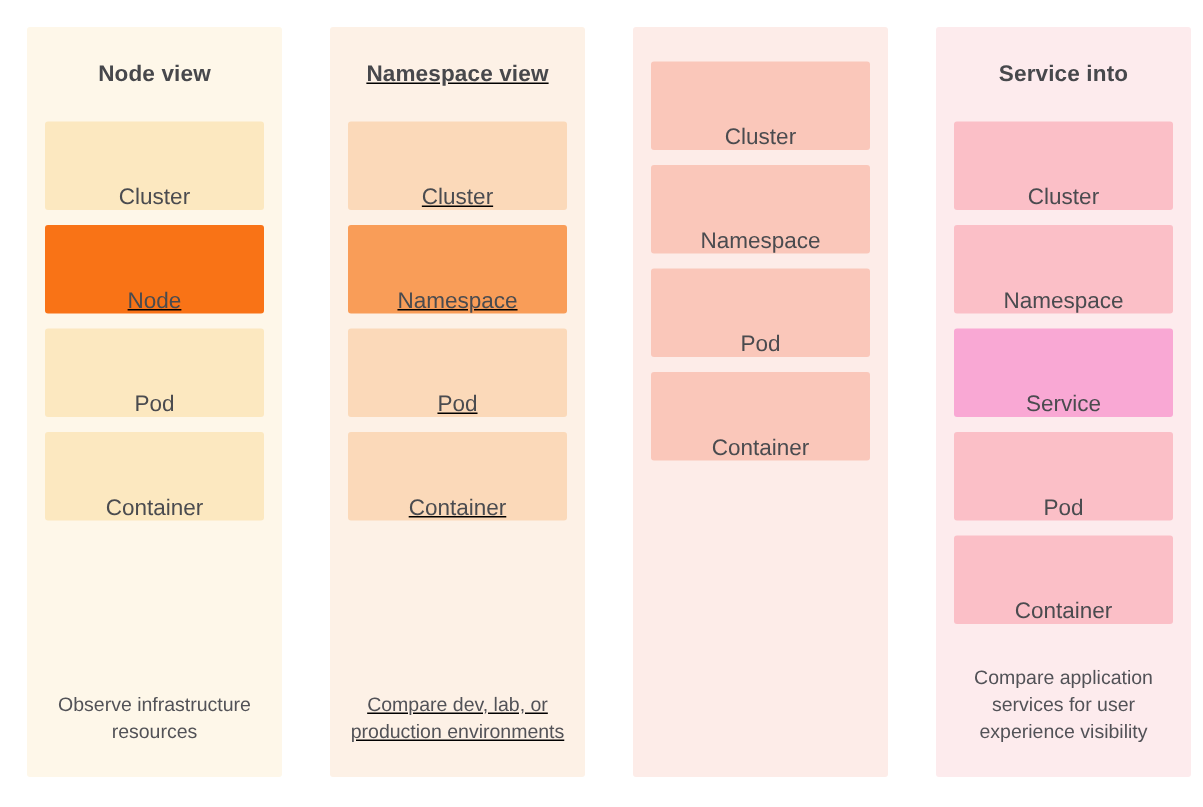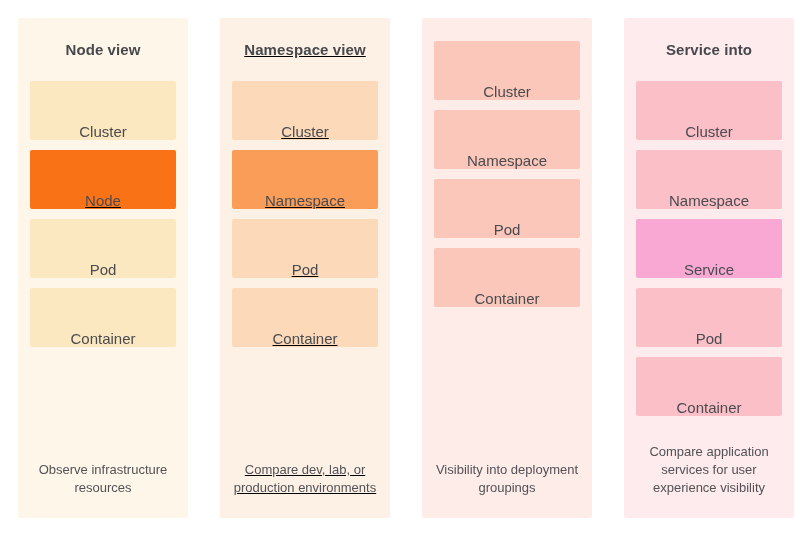--- a/index.html
+++ b/index.html
@@ -119,21 +119,20 @@
 
 
   <div class="box" style="background: rgb(250, 199, 186);">
     <span class="box-label">Pod</span>
   </div>
 
   <div class="box" style="background: rgb(250, 199, 186);">
     <span class="box-label">Container</span>
   </div>
 </div>
-    <p class="caption">Visibility into deployment groupings</p>
   </section>
 
   <section class="panel" style="background: rgb(253, 235, 237);">
     <h2 class="panel-title">Service into</h2>
     <div class="boxes">
   <div class="box" style="background: rgb(251, 191, 199);">
     <span class="box-label">Cluster</span>
   </div>
 
   <div class="box" style="background: rgb(251, 191, 199);">

